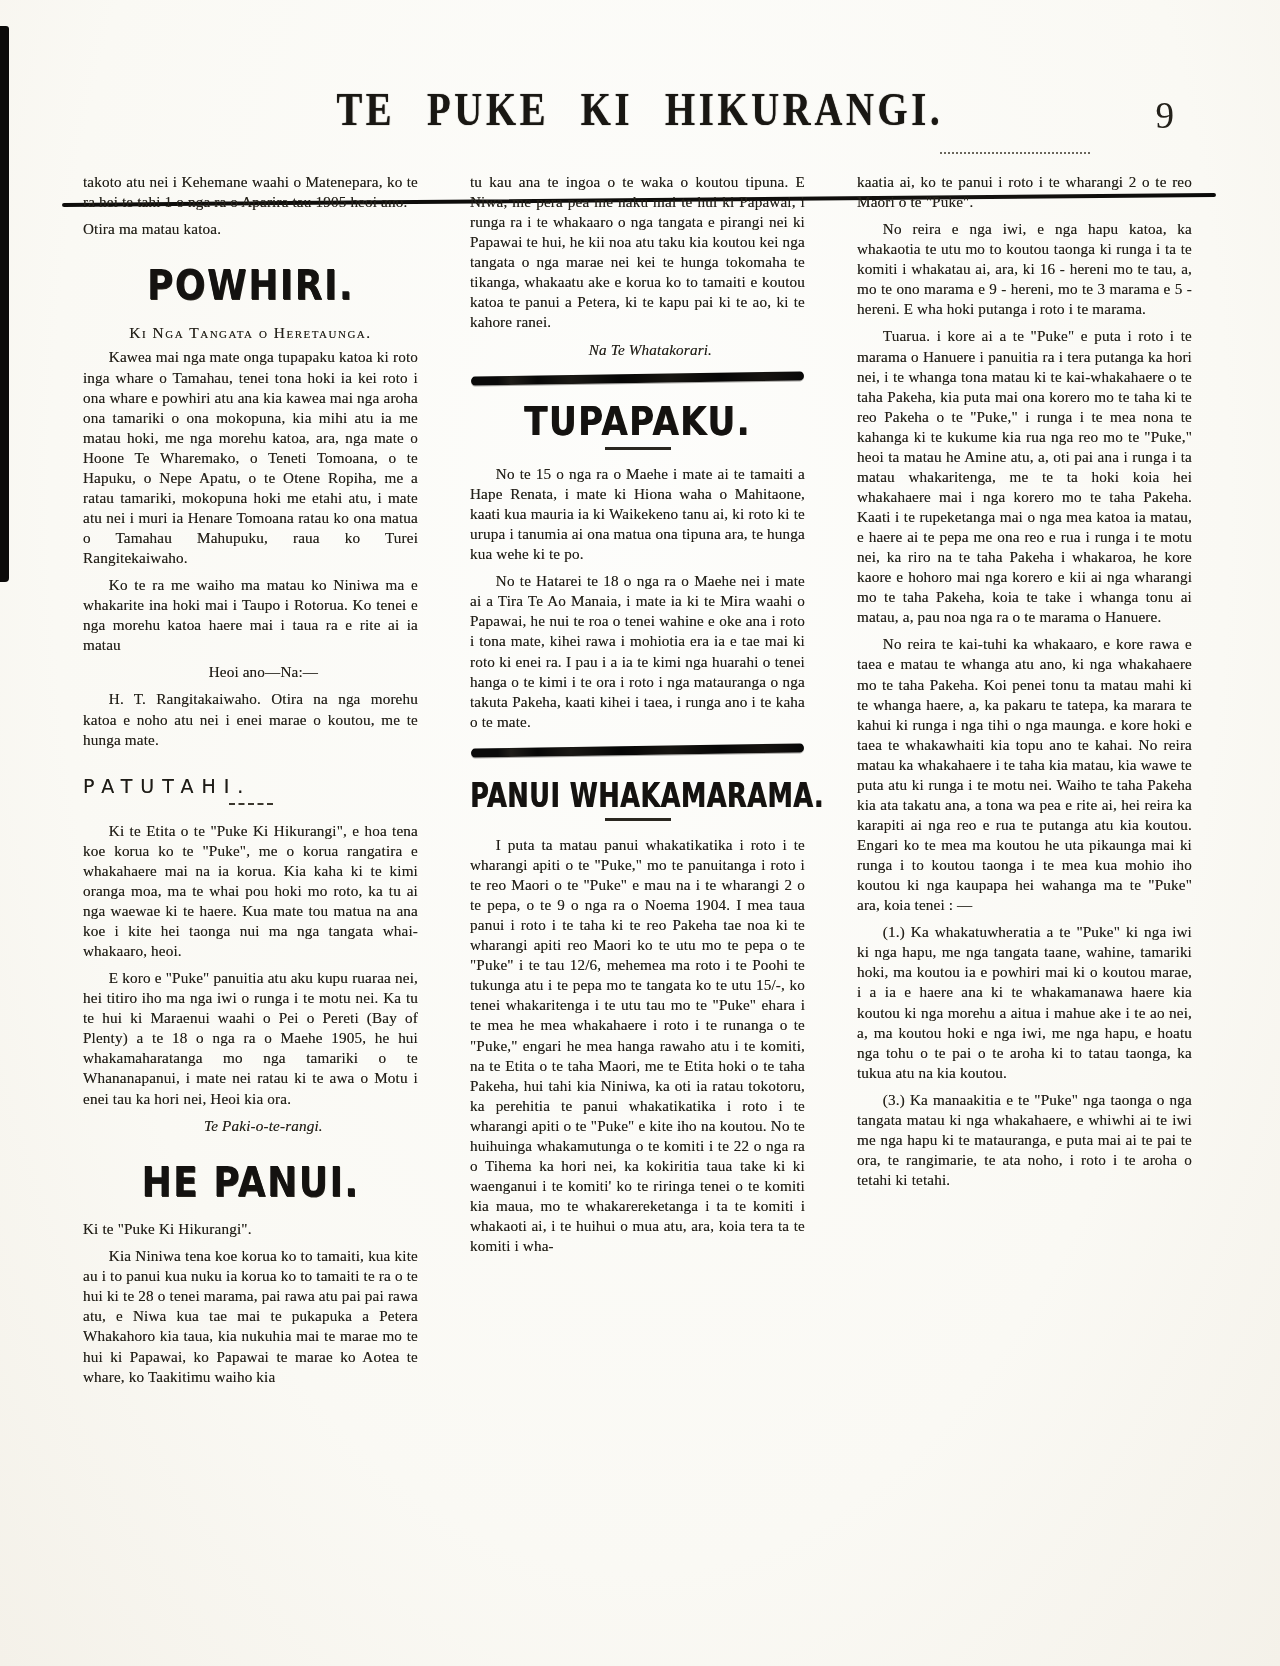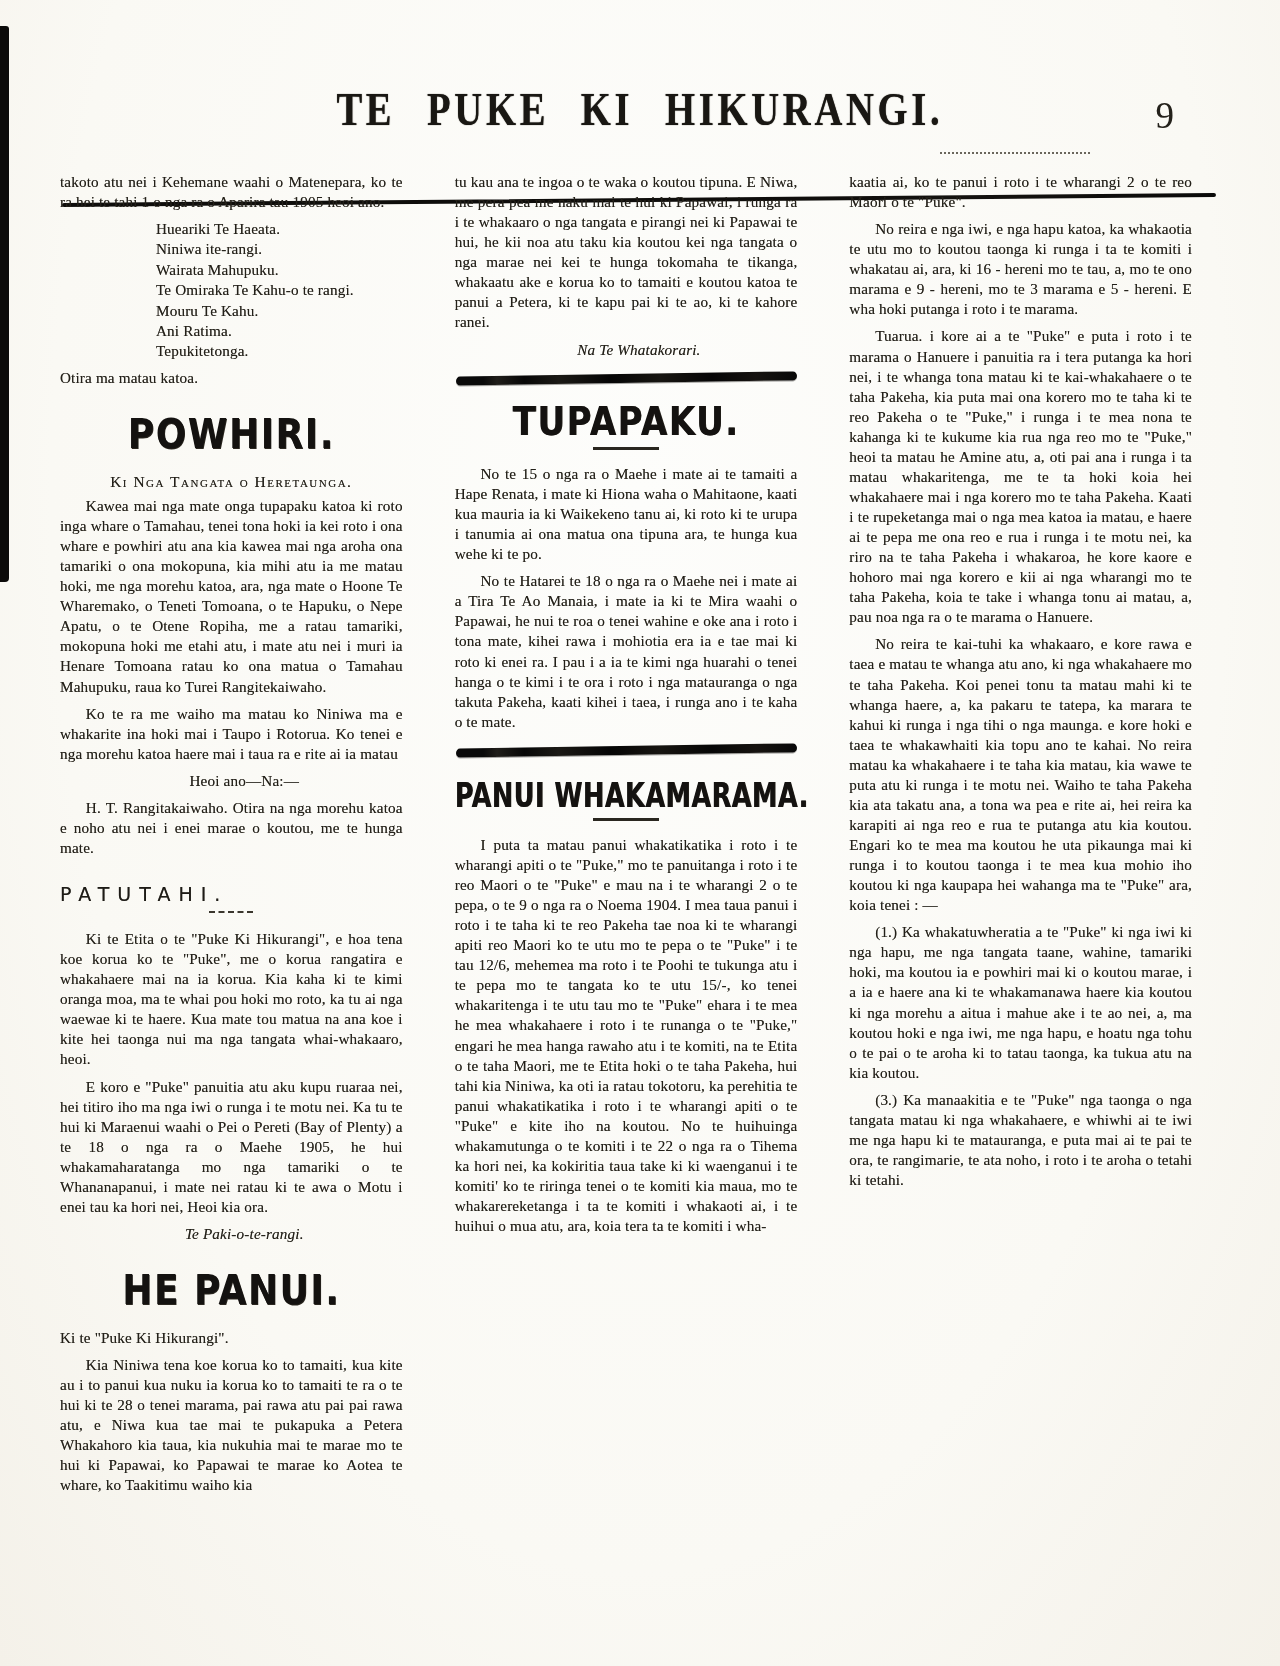--- a/index.html
+++ b/index.html
@@ -33,21 +33,21 @@
   .artifact-dashes{
     position:absolute;top:152px;right:190px;width:150px;height:0;
     border-top:2px dotted #6a665c;
   }
   .head-rule{
     position:absolute;top:198px;left:62px;width:1154px;height:4px;
     background:linear-gradient(90deg,#0e0d0b 0 60%,#14120f 80%,#0a0a09 100%);
     transform:rotate(-0.5deg);border-radius:2px;
   }
   .columns{
-    position:absolute;top:172px;left:60px;right:88px;
+    position:absolute;top:172px;left:83px;right:88px;
     display:flex;gap:52px;
   }
   .col{
     flex:1;min-width:0;
     font-size:15.2px;line-height:1.32;letter-spacing:0.15px;
     text-align:justify;
     text-shadow:0 0 0.45px rgba(40,36,28,0.55);
   }
   .col p{margin:0 0 7px 0;text-indent:1.7em;}
   p.noindent{text-indent:0;}
@@ -97,29 +97,20 @@
     <span class="masthead-title">TE PUKE KI HIKURANGI.</span>
   </div>
   <div class="page-number">9</div>
   <div class="artifact-dashes"></div>
   <div class="head-rule"></div>
 
   <div class="columns">
 
     <div class="col">
       <p class="noindent">takoto atu nei i Kehemane waahi o Matenepara, ko te ra hei te tahi 1 o nga ra o Aparira tau 1905 heoi ano.</p>
-      <div class="name-list">
-        <div class="name-line">Hueariki Te Haeata.</div>
-        <div class="name-line">Niniwa ite-rangi.</div>
-        <div class="name-line">Wairata Mahupuku.</div>
-        <div class="name-line">Te Omiraka Te Kahu-o te rangi.</div>
-        <div class="name-line">Mouru Te Kahu.</div>
-        <div class="name-line">Ani Ratima.</div>
-        <div class="name-line">Tepukitetonga.</div>
-      </div>
       <div class="name-footer">Otira ma matau katoa.</div>
 
       <div class="display-heading">POWHIRI.</div>
       <div class="subheading">Ki Nga Tangata o Heretaunga.</div>
       <p>Kawea mai nga mate onga tupapaku katoa ki roto inga whare o Tamahau, tenei tona hoki ia kei roto i ona whare e powhiri atu ana kia kawea mai nga aroha ona tamariki o ona mokopuna, kia mihi atu ia me matau hoki, me nga morehu katoa, ara, nga mate o Hoone Te Wharemako, o Teneti Tomoana, o te Hapuku, o Nepe Apatu, o te Otene Ropiha, me a ratau tamariki, mokopuna hoki me etahi atu, i mate atu nei i muri ia Henare Tomoana ratau ko ona matua o Tamahau Mahupuku, raua ko Turei Rangitekaiwaho.</p>
       <p>Ko te ra me waiho ma matau ko Niniwa ma e whakarite ina hoki mai i Taupo i Rotorua. Ko tenei e nga morehu katoa haere mai i taua ra e rite ai ia matau</p>
       <p class="center">Heoi ano—Na:—</p>
       <p>H. T. Rangitakaiwaho. Otira na nga morehu katoa e noho atu nei i enei marae o koutou, me te hunga mate.</p>
 
       <div class="light-heading">PATUTAHI.</div>

